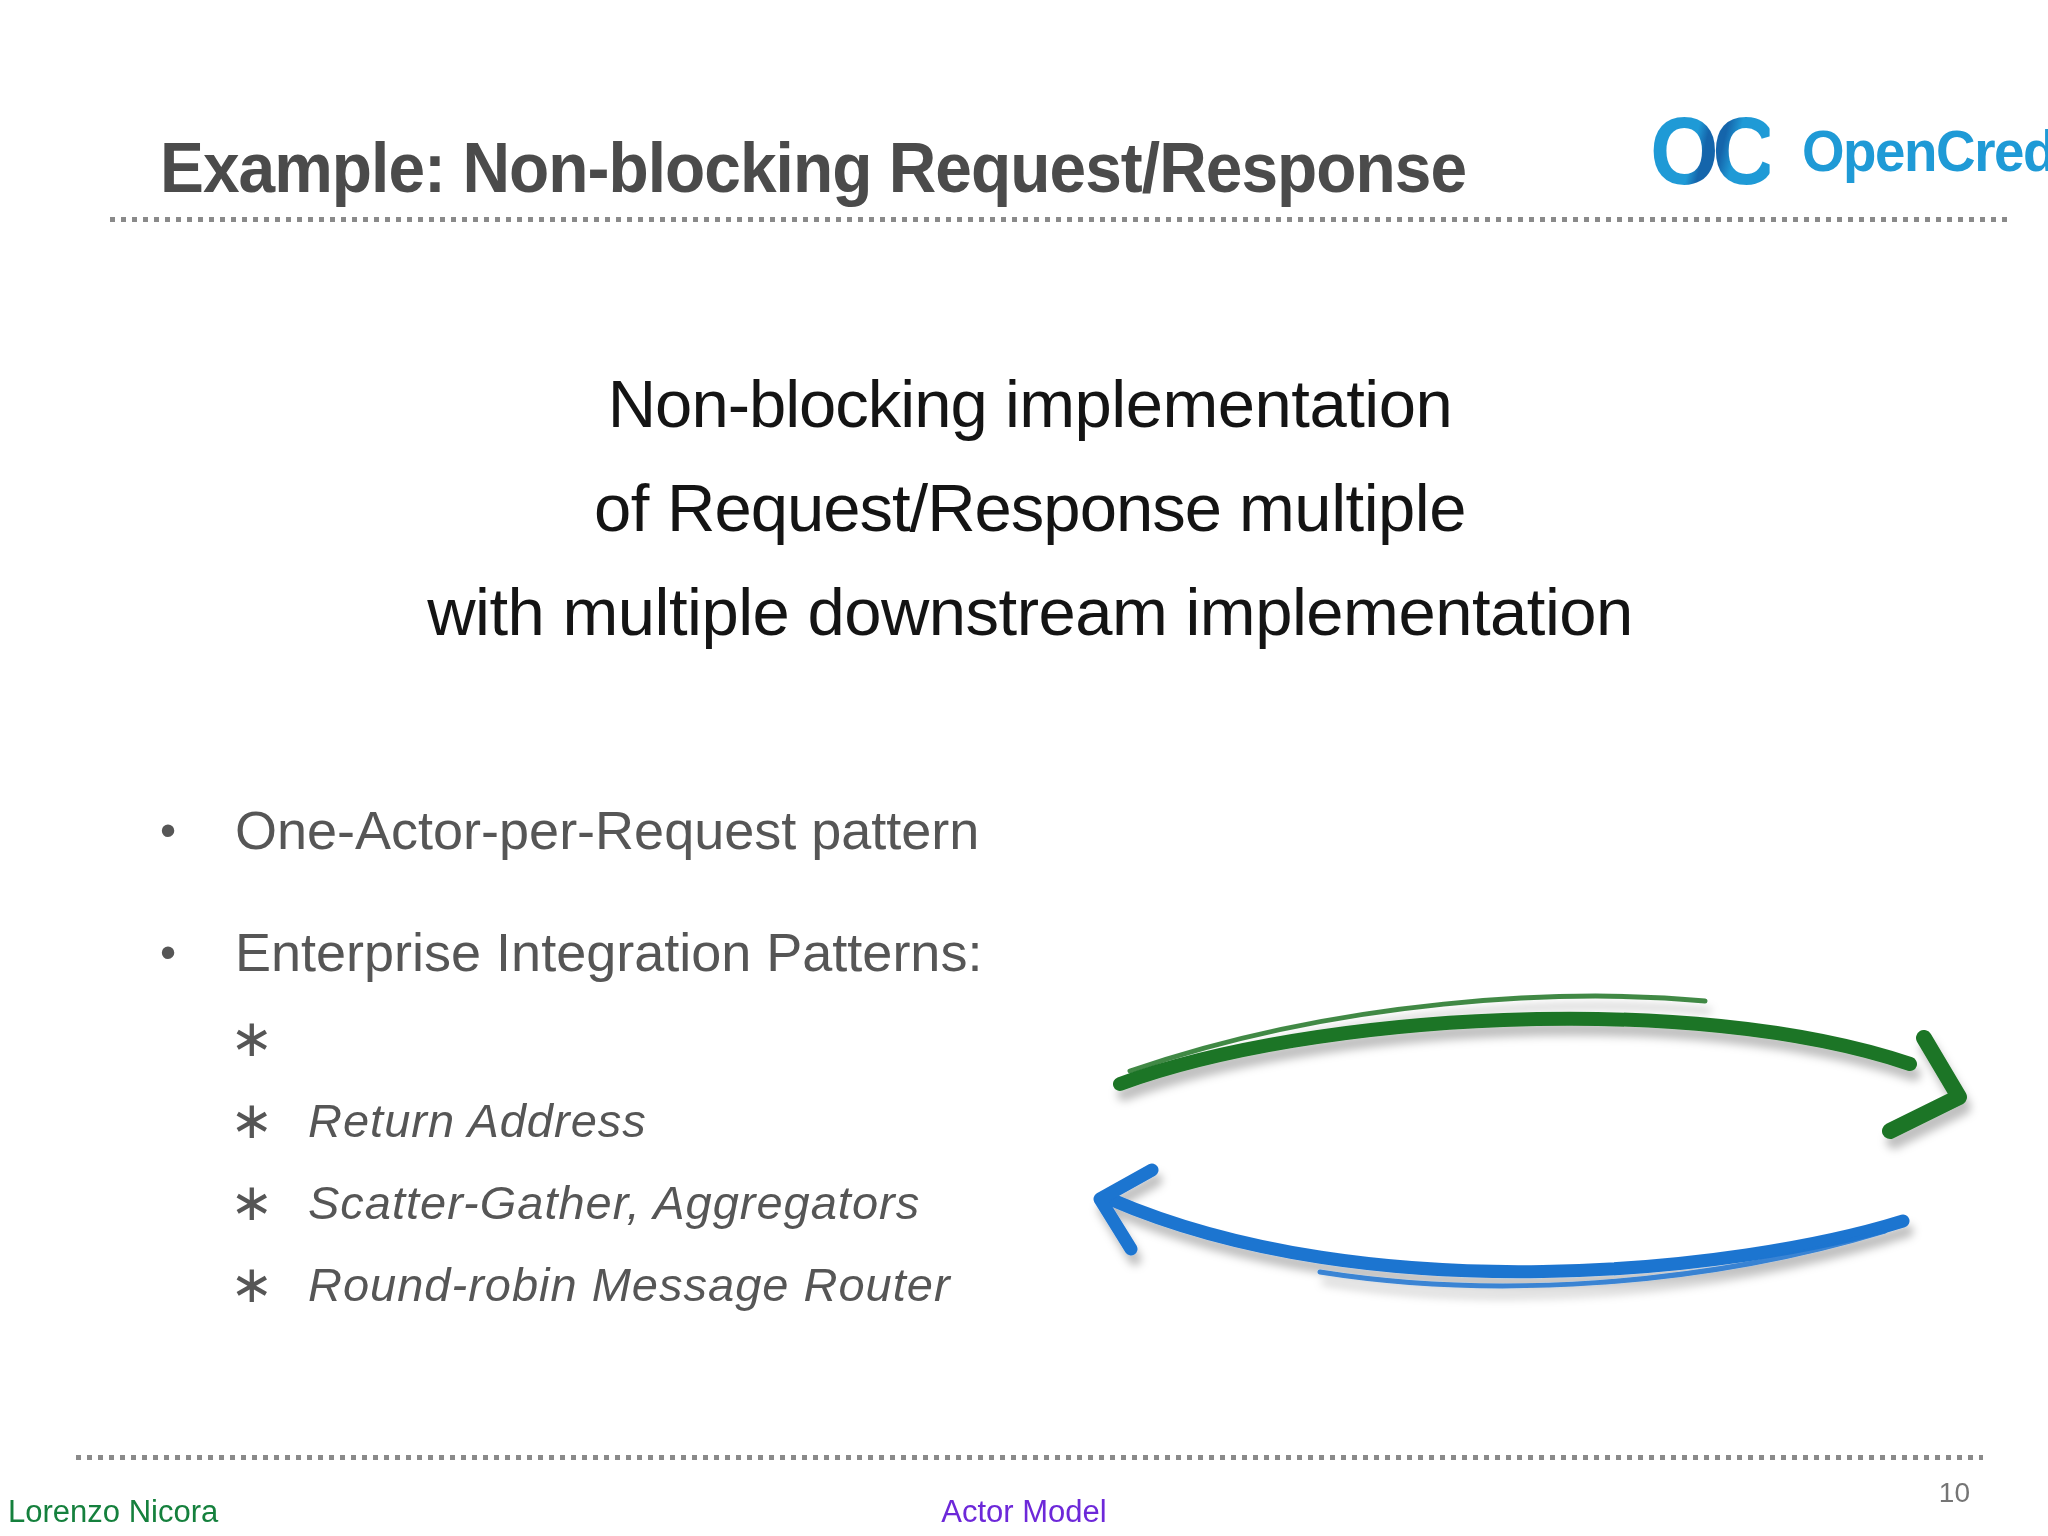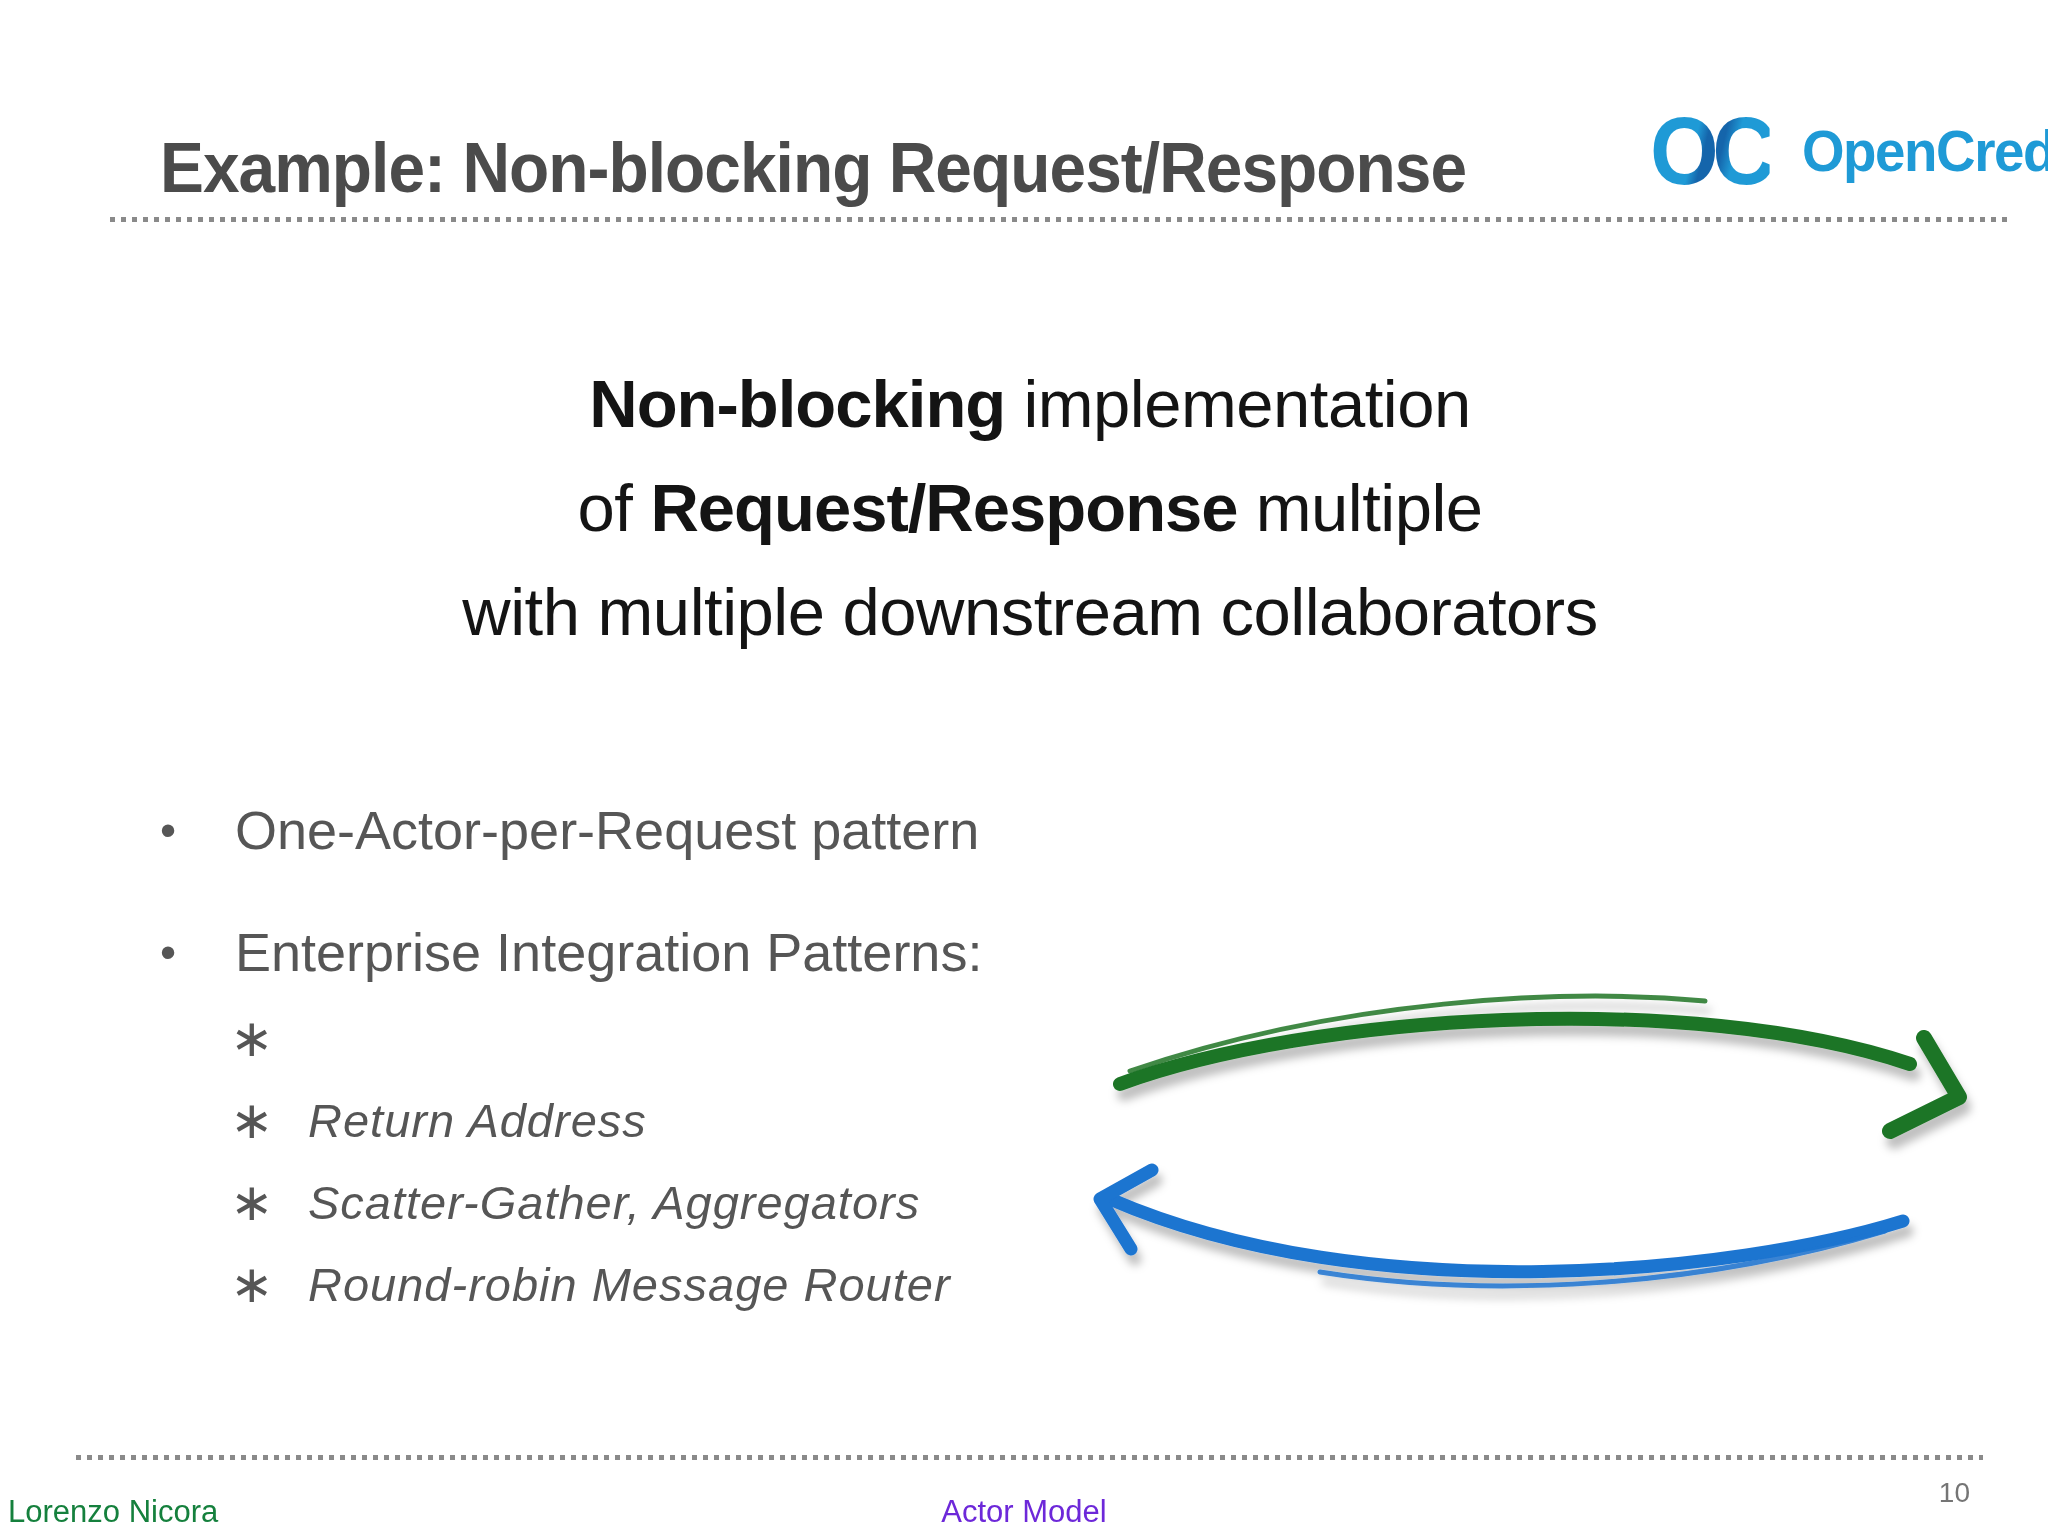--- a/index.html
+++ b/index.html
@@ -37,21 +37,21 @@
   .dotted.top{left:110px;top:217px;width:1900px;}
   .dotted.bottom{left:76px;top:1455px;width:1907px;}
 
   
   .heading{
     left:0;top:352px;width:2060px;text-align:center;
     font-size:67px;line-height:104px;color:var(--heading-black,#141414);
     letter-spacing:-.5px;
   }
   .heading p{margin:0;}
-  .heading strong{font-weight:bold;letter-spacing:-1px;}
+  .heading strong{font-weight:normal;letter-spacing:-1px;}
 
   
   .bullet-row{display:flex;align-items:flex-start;color:var(--body-gray,#565656);}
   .bullet-row.l1{left:160px;font-size:54px;line-height:64px;}
   .bullet-row.l1 .marker{width:75px;font-size:46px;line-height:64px;}
   .bullet-row.l2{left:230px;font-size:47px;line-height:58px;font-style:italic;letter-spacing:1px;}
   .bullet-row.l2 .marker{width:78px;font-style:normal;font-size:52px;line-height:56px;letter-spacing:0;}
   .b1{top:798px;}
   .b2{top:920px;}
   .s1{top:1010px;}
@@ -80,21 +80,21 @@
   <div class="abs logo">
     <span class="logo-mark">OC</span>
     <span class="logo-text">OpenCredo</span>
   </div>
 
   <div class="abs dotted top"></div>
 
   <section class="abs heading">
     <p><strong>Non-blocking</strong><span> implementation</span></p>
     <p><span>of </span><strong>Request/Response</strong><span> multiple</span></p>
-    <p><span>with multiple downstream collaborators</span></p>
+    <p><span>with multiple downstream implementation</span></p>
   </section>
 
   <div class="abs bullet-row l1 b1">
     <span class="marker">•</span>
     <span class="bullet-text">One-Actor-per-Request pattern</span>
   </div>
   <div class="abs bullet-row l1 b2">
     <span class="marker">•</span>
     <span class="bullet-text">Enterprise Integration Patterns:</span>
   </div>

